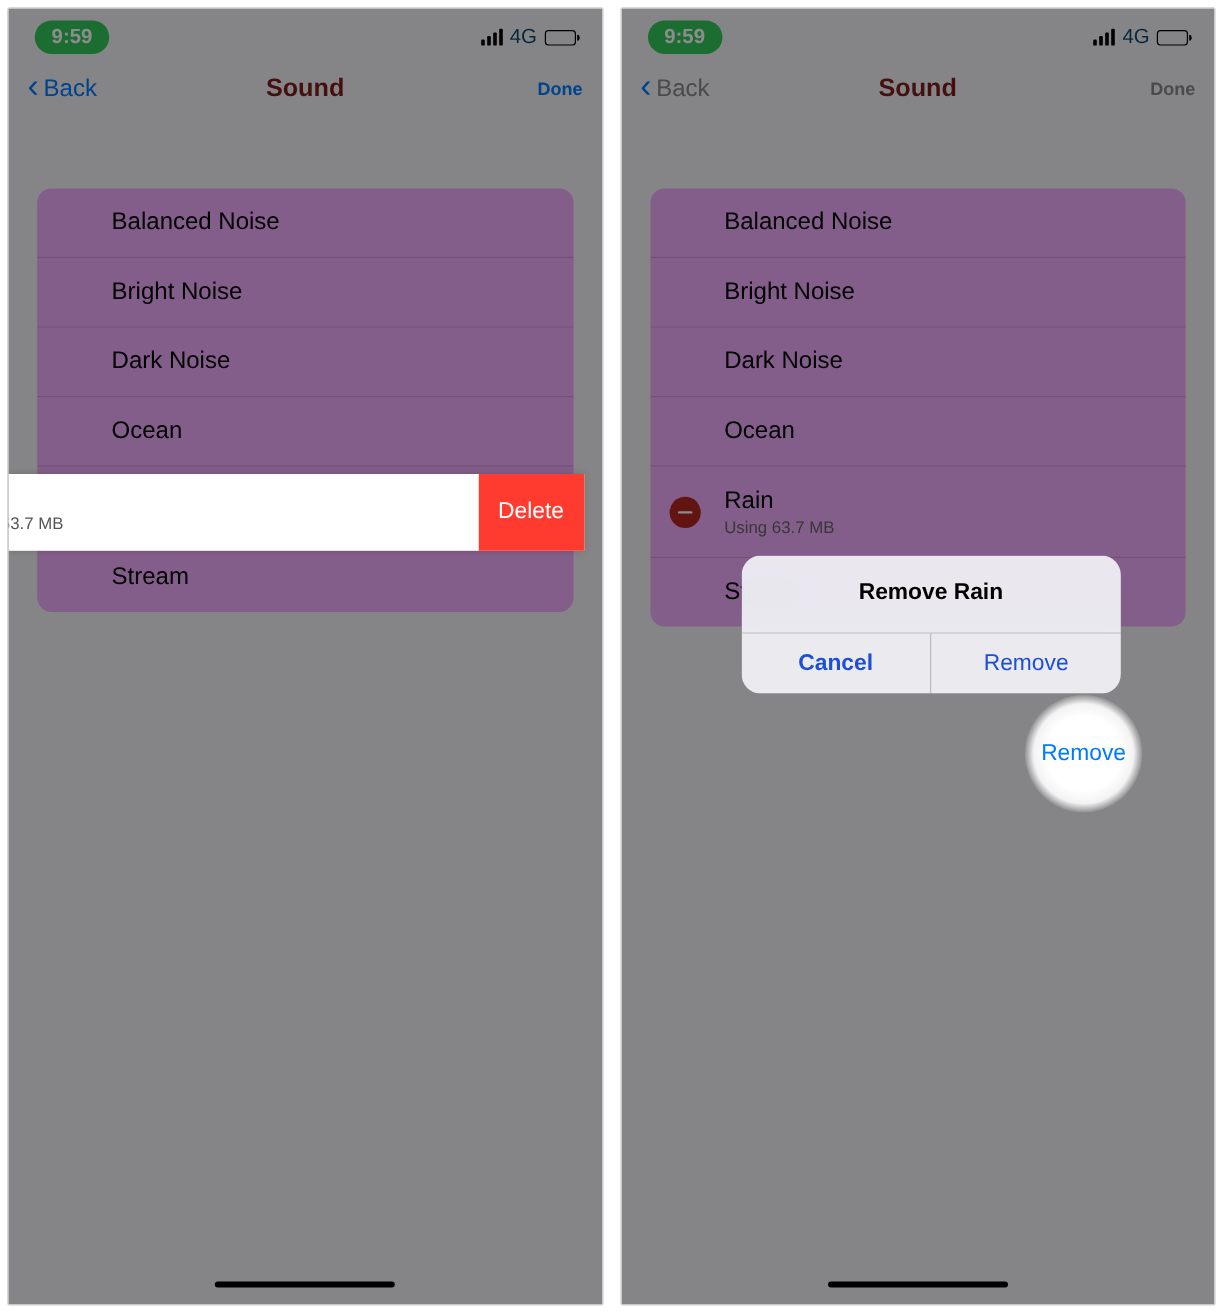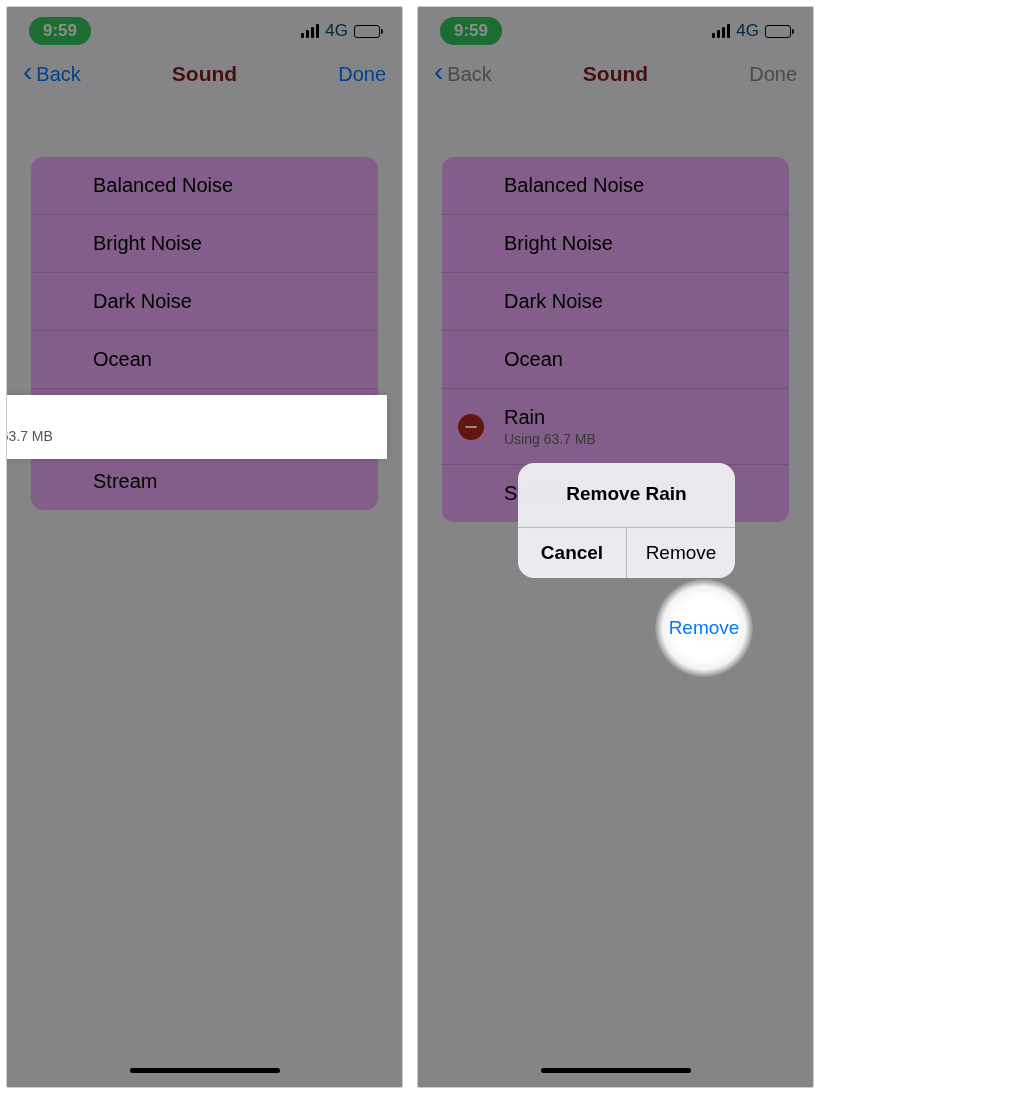--- a/index.html
+++ b/index.html
@@ -7,21 +7,21 @@
     font-family: -apple-system, "Helvetica Neue", Helvetica, Arial, sans-serif;
     background: #fff;
     width: 1019px;
     height: 1096px;
     display: flex;
     gap: 14px;
     padding: 6px;
   }
   .phone {
     border: 1px solid #ccc;
-    width: 397px;
+    width: 497px;
     height: 1082px;
     background: #f2f2f7;
     position: relative;
     overflow: hidden;
     border-radius: 2px;
   }
   .dim-overlay {
     position:absolute;
     inset:0;
     background:rgba(0,0,0,0.45);
@@ -74,21 +74,21 @@
     display:flex;
     align-items:center;
     justify-content:space-between;
     padding:0 16px;
     position:relative;
     z-index:2;
   }
   .nav-left { display:flex; align-items:center; gap:4px; color:#007aff; font-size:20px;}
   .nav-chevron { font-size:28px; font-weight:300; color:#007aff; line-height:1; margin-top:-4px;}
   .nav-title { position:absolute; left:0; right:0; text-align:center; font-size:21px; font-weight:600; color:#7f1d1d; pointer-events:none;}
-  .nav-right { color:#007aff; font-size:20px; font-weight:400;}
+  .nav-right { color:#007aff; font-size:15px; font-weight:700;}
   .nav-dim .nav-left, .nav-dim .nav-right { color:#888; }
   .list-group {
     margin:64px 24px 0;
     background:#f0abfc;
     border-radius:12px;
     overflow:hidden;
     position:relative;
     z-index:2;
   }
   .list-row {
@@ -145,21 +145,21 @@
     background:rgba(240,240,245,0.94);
     border-radius:16px;
     z-index:20;
     overflow:hidden;
     backdrop-filter: blur(10px);
   }
   .alert-body { padding:20px 4px 16px; text-align:center;}
   .alert-title { font-size:19px; font-weight:600; color:#000; margin-bottom:6px;}
   .alert-msg { font-size:15px; color:#333; line-height:1.35;}
   .alert-buttons { display:flex; border-top:0.5px solid rgba(0,0,0,0.2);}
-  .alert-btn { flex:1; text-align:center; padding:14px 0; font-size:19px; color:#000000; cursor:pointer;}
+  .alert-btn { flex:1; text-align:center; padding:14px 0; font-size:19px; color:#1d4ed8; cursor:pointer;}
   .alert-btn + .alert-btn { border-left:0.5px solid rgba(0,0,0,0.2); font-weight:400;}
   .highlight-circle {
     position:absolute;
     width:98px; height:98px;
     border-radius:50%;
     background:radial-gradient(circle, #fff 45%, rgba(255,255,255,0.9) 60%, rgba(255,255,255,0) 72%);
     z-index:25;
     pointer-events:none;
     right:60px;
     top:572px;
@@ -222,20 +222,21 @@
         <span>Stream</span>
       </div>
   </div>
   <div class="dim-overlay"></div>
 
   <div class="swipe-row">
     <div class="swipe-content">
       <div class="swipe-title">Rain</div>
       <div class="swipe-sub">Using 63.7 MB</div>
     </div>
+    <div class="delete-button">Delete</div>
   </div>
 
   <div class="home-indicator"></div>
 </div>
 
 <div class="phone">
   <div class="status-bar">
     <div class="time-pill">9:59</div>
     <div class="status-right">
       <span class="signal-icon">

